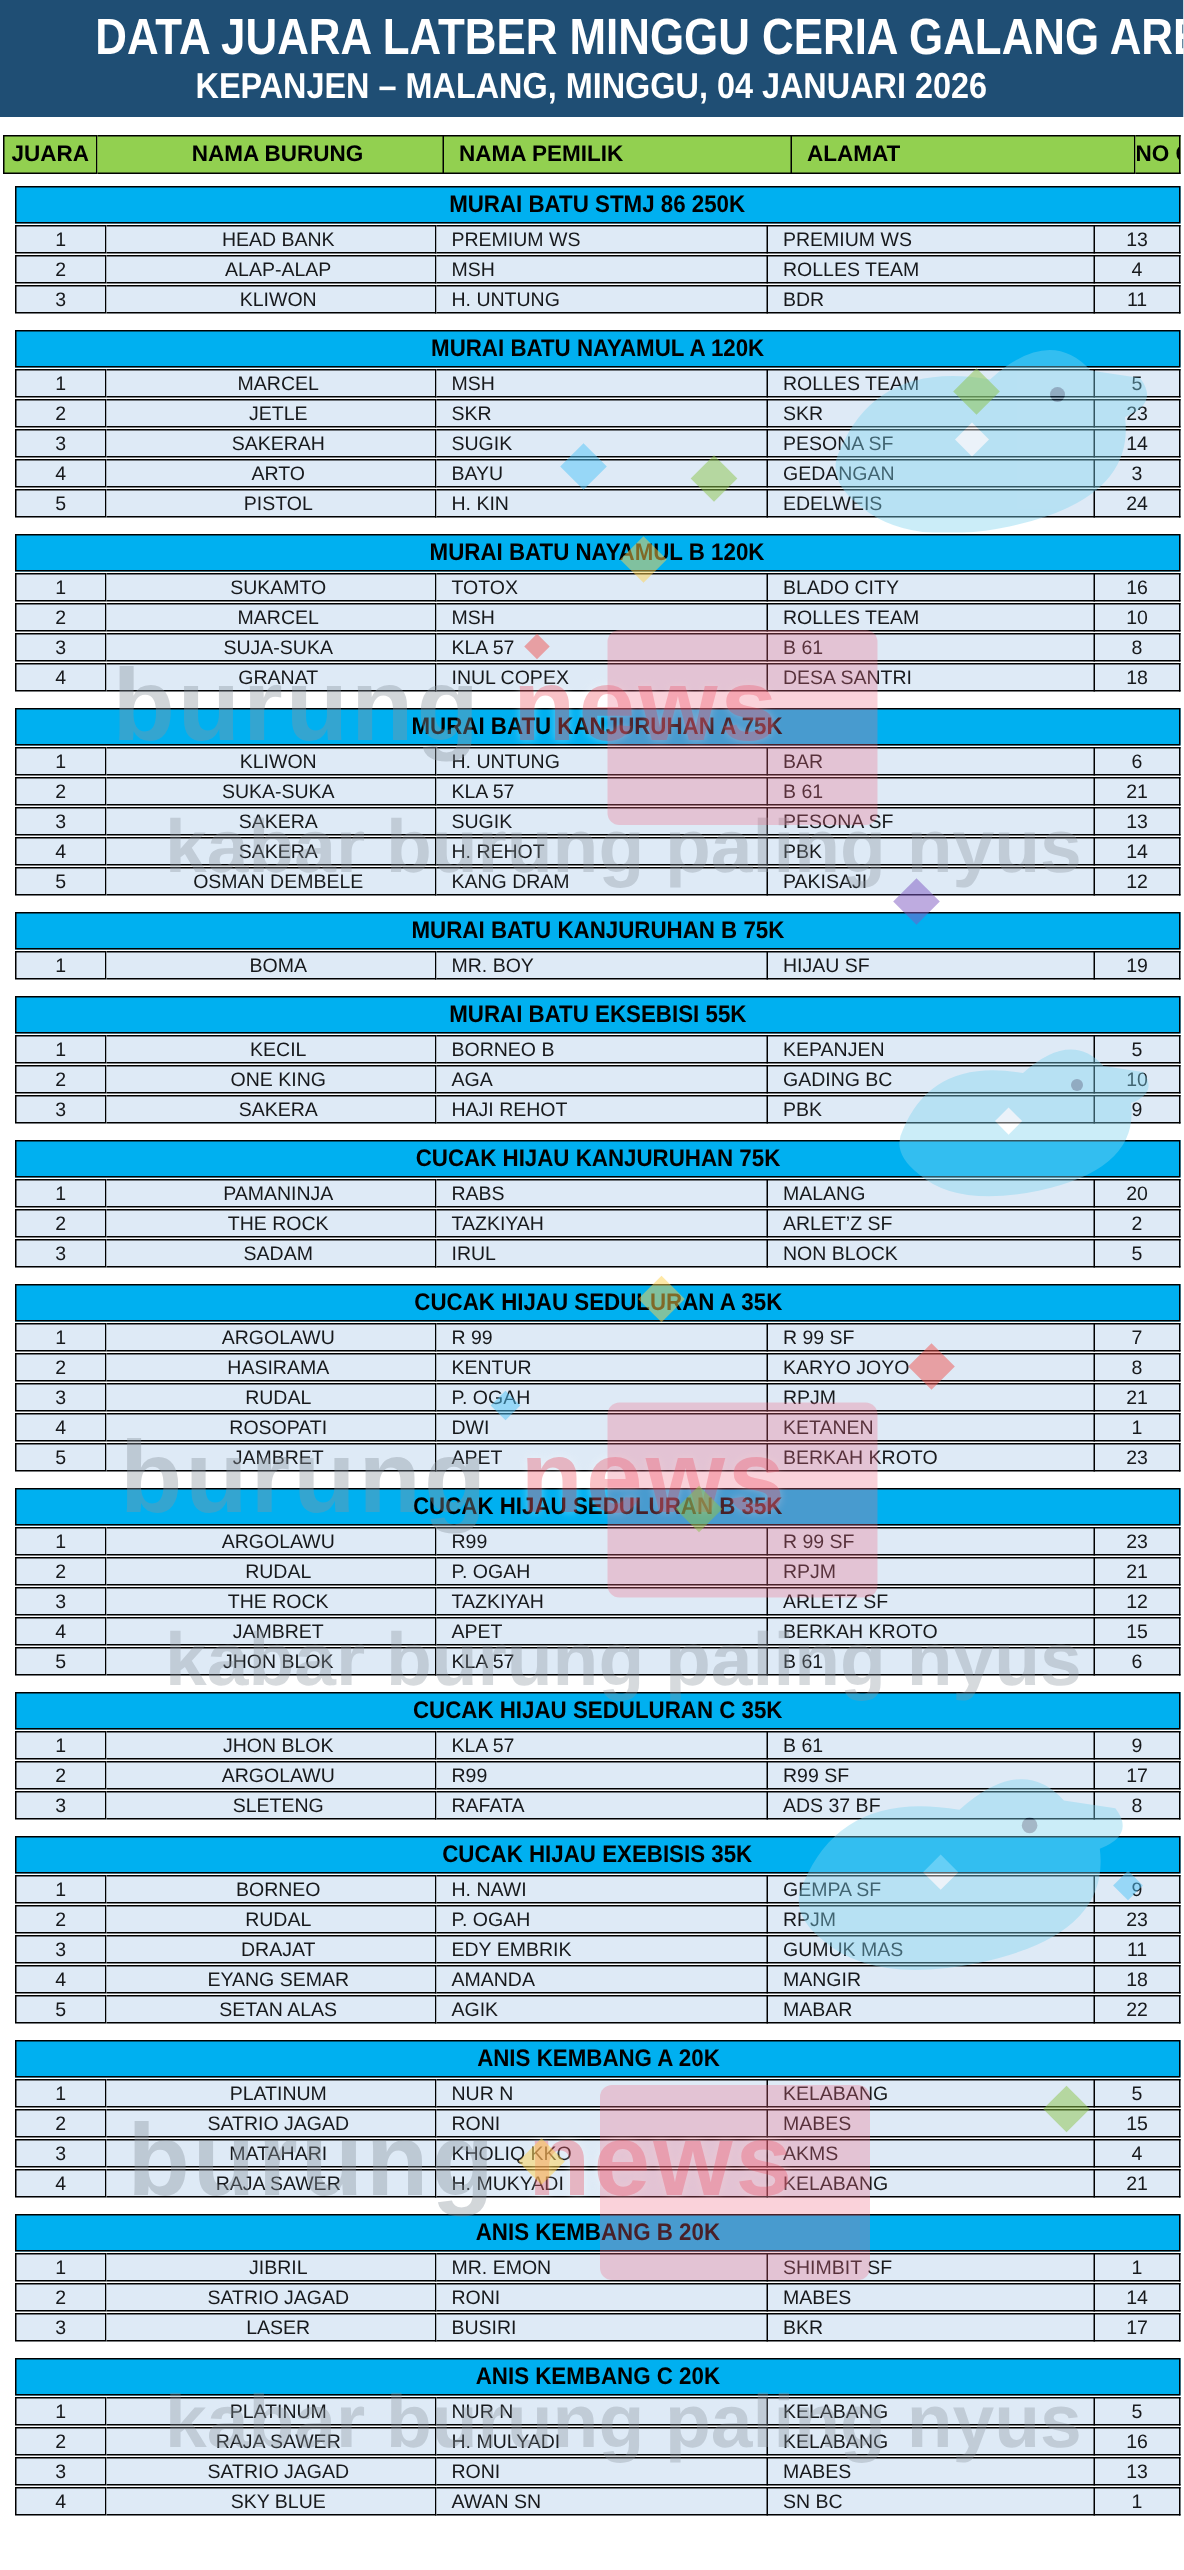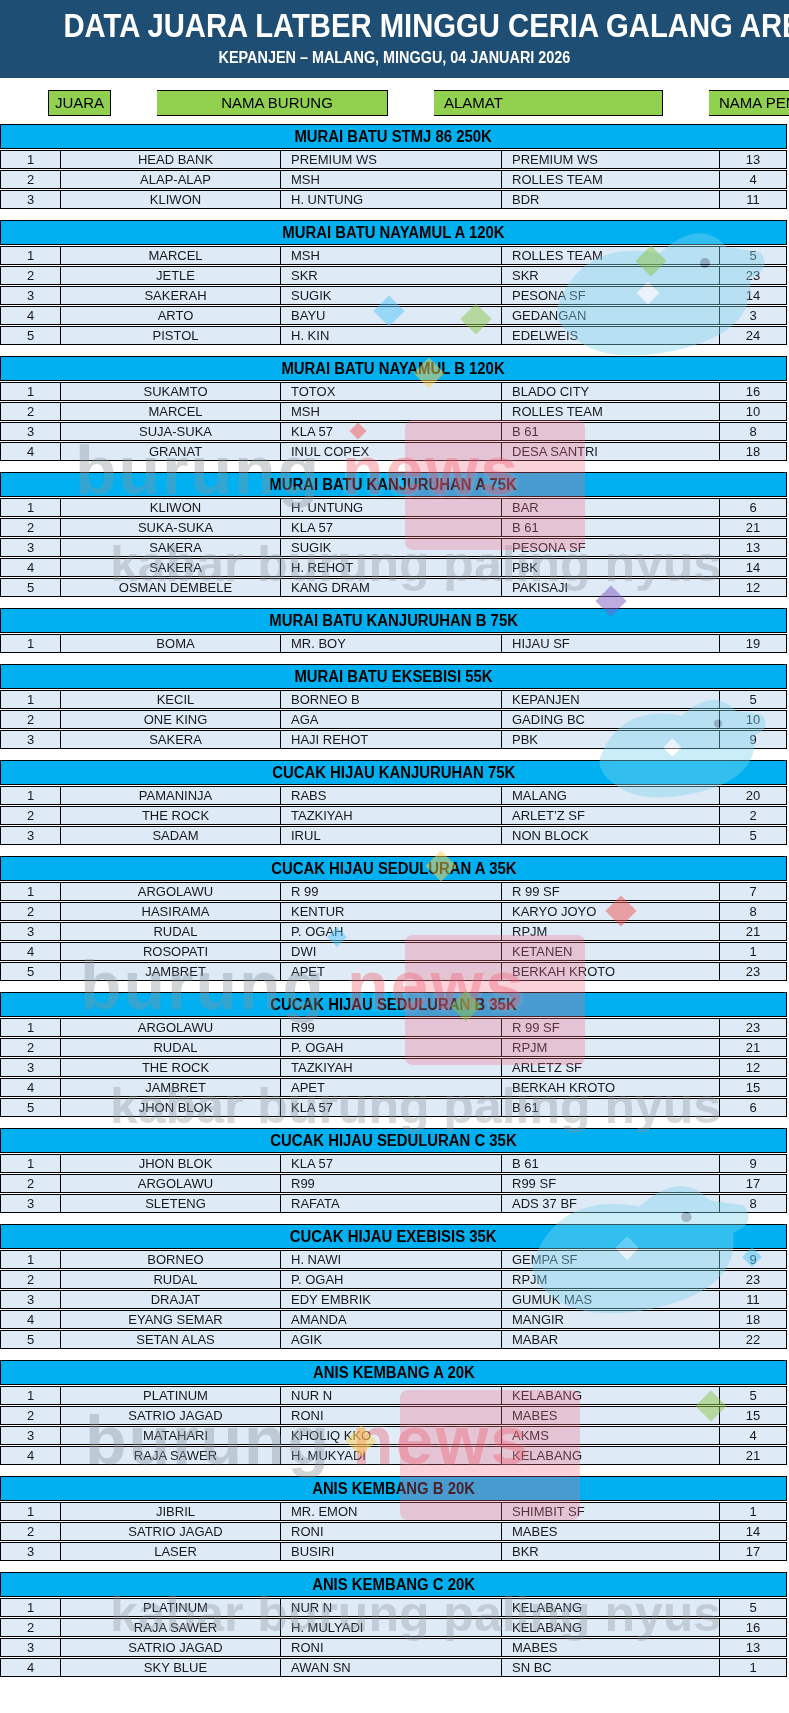--- a/index.html
+++ b/index.html
@@ -26,57 +26,56 @@
   }
   .banner .title{
     font-weight:bold;
     font-size:34px;
     line-height:40px;
     white-space:nowrap;
   }
   .banner .title>span{display:inline-block;transform:scaleX(0.86);transform-origin:center;}
   .banner .subtitle{
     font-weight:bold;
-    font-size:16px;
+    font-size:24px;
     line-height:26px;
     white-space:nowrap;
     text-align:center;
   }
   .banner .subtitle>span{display:inline-block;transform:scaleX(0.9);transform-origin:center;}
 
   
   .colhead{
     display:flex;
     margin:0 2px 8px 2px;
   }
   .colhead .ch{
     background:var(--header-green,#92D050);
     border:1px solid var(--border,#000);
     border-left:none;
-    font-weight:normal;
+    font-weight:bold;
     font-size:15px;
     line-height:24px;
     height:24px;
     color:#000;
     box-sizing:content-box;
     overflow:hidden;
     white-space:nowrap;
-    margin-left:46px;
   }
   .colhead .ch:first-child{border-left:1px solid var(--border,#000);}
 
   
   .c-juara {width:61px; text-align:center; flex:none;}
   .c-burung {width:220px; padding-left:10px; box-sizing:border-box; flex:none; text-align:center;}
   .c-pemilik{width:221px; padding-left:10px; box-sizing:border-box; flex:none; text-align:left;}
   .c-alamat {width:218px; padding-left:10px; box-sizing:border-box; flex:none; text-align:left;}
   .c-gtg {flex:1; text-align:center;}
 
   
-  .section{margin:0 2px 11px 0;}
+  .section{margin:0 2px 11px 10px;}
   .sec-title{
     background:var(--section-cyan,#00B0F0);
     border:1px solid var(--border,#000);
     height:23px;
     line-height:23px;
     text-align:center;
     font-weight:bold;
     font-size:16px;
     color:#000;
     white-space:nowrap;
@@ -143,22 +142,22 @@
 <div id="page">
 
   <header class="banner">
     <div class="title"><span>DATA JUARA LATBER MINGGU CERIA GALANG ARENA</span></div>
     <div class="subtitle"><span>KEPANJEN – MALANG, MINGGU, 04 JANUARI 2026</span></div>
   </header>
 
   <div class="colhead">
     <div class="ch c-juara">JUARA</div>
     <div class="ch c-burung">NAMA BURUNG</div>
+    <div class="ch c-pemilik">NAMA PEMILIK</div>
     <div class="ch c-alamat">ALAMAT</div>
-    <div class="ch c-pemilik">NAMA PEMILIK</div>
     <div class="ch c-gtg">NO GTG</div>
   </div>
 
   <main id="sections">
   <section class="section">
     <div class="sec-title"><span>MURAI BATU STMJ 86 250K</span></div>
     <div class="sec-rows">
   <div class="row">
     <div class="cell c-juara">1</div>
     <div class="cell c-burung">HEAD BANK</div>

